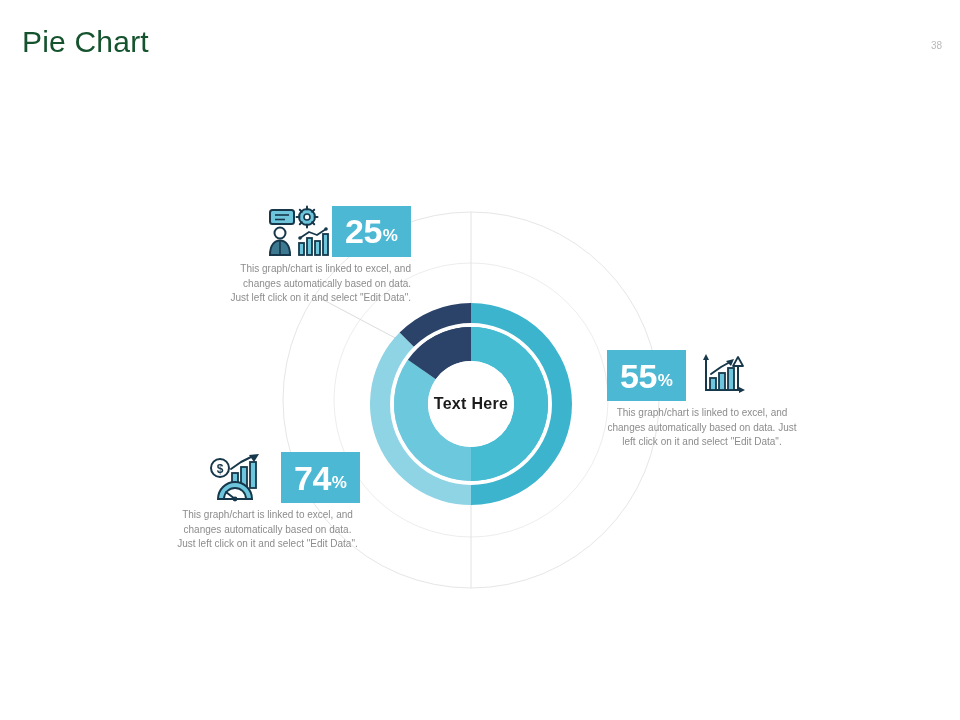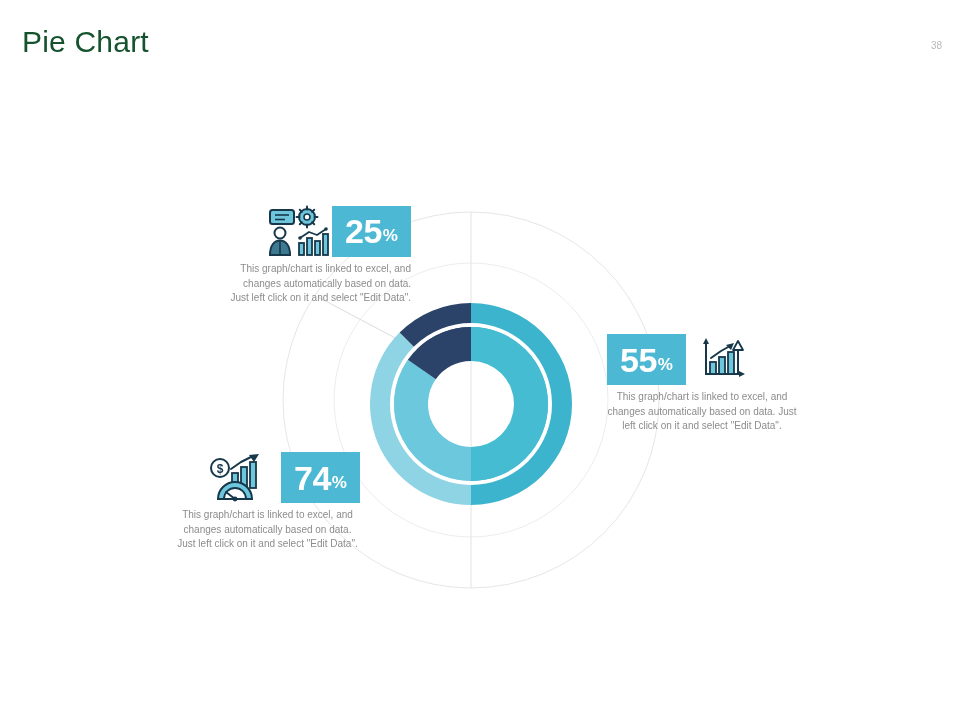--- a/index.html
+++ b/index.html
@@ -54,21 +54,21 @@
     font-family:"Liberation Sans", sans-serif;
   }
 
   
   #callout-25{left:225px;top:205px;width:186px;}
   #callout-25 .row{display:flex;align-items:center;justify-content:flex-end;gap:0px;}
   #callout-25 .pct-box{width:79px;height:51px;}
   #callout-25 .desc{text-align:right;margin-top:5px;width:186px;}
 
   
-  #callout-55{left:607px;top:334px;width:200px;}
+  #callout-55{left:607px;top:350px;width:200px;}
   #callout-55 .row{display:flex;align-items:center;gap:14px;}
   #callout-55 .pct-box{width:79px;height:51px;}
   #callout-55 .desc{text-align:center;margin-top:5px;width:190px;}
 
   
   #callout-44{left:175px;top:452px;width:185px;}
   #callout-44 .row{display:flex;align-items:center;justify-content:flex-end;gap:10px;}
   #callout-44 .pct-box{width:79px;height:51px;}
   #callout-44 .desc{text-align:center;margin-top:5px;width:185px;}
 
@@ -103,20 +103,23 @@
 
         <path d="M -71.42 -71.42 A 101 101 0 0 1 0 -101 L 0 -58 A 58 58 0 0 0 -41.01 -41.01 Z" fill="#2c4369"></path>
 
         <circle cx="0" cy="0" r="79" fill="none" stroke="#ffffff" stroke-width="4"></circle>
 
         <path d="M 0 -77 A 77 77 0 0 1 0 77 L 0 43 A 43 43 0 0 0 0 -43 Z" fill="#45bcd2"></path>
         <path d="M 0 77 A 77 77 0 0 1 -63.08 -44.19 L -35.22 -24.68 A 43 43 0 0 0 0 43 Z" fill="#6cc8dd"></path>
         <path d="M -63.08 -44.19 A 77 77 0 0 1 0 -77 L 0 -43 A 43 43 0 0 0 -35.22 -24.68 Z" fill="#2c4369"></path>
       </g>
     </svg>
+    <div class="center-hole">
+      <span class="center-label">Text Here</span>
+    </div>
   </div>
 
   <div class="callout" id="callout-25">
     <div class="row">
 
       <svg class="icon" width="66" height="52" viewBox="0 0 66 52">
 
         <rect x="4" y="5" width="24" height="14" rx="2.5" fill="#6ec6dd" stroke="#16384a" stroke-width="2"></rect>
         <line x1="9" y1="10" x2="23" y2="10" stroke="#16384a" stroke-width="1.6"></line>
         <line x1="9" y1="14.5" x2="19" y2="14.5" stroke="#16384a" stroke-width="1.6"></line>

